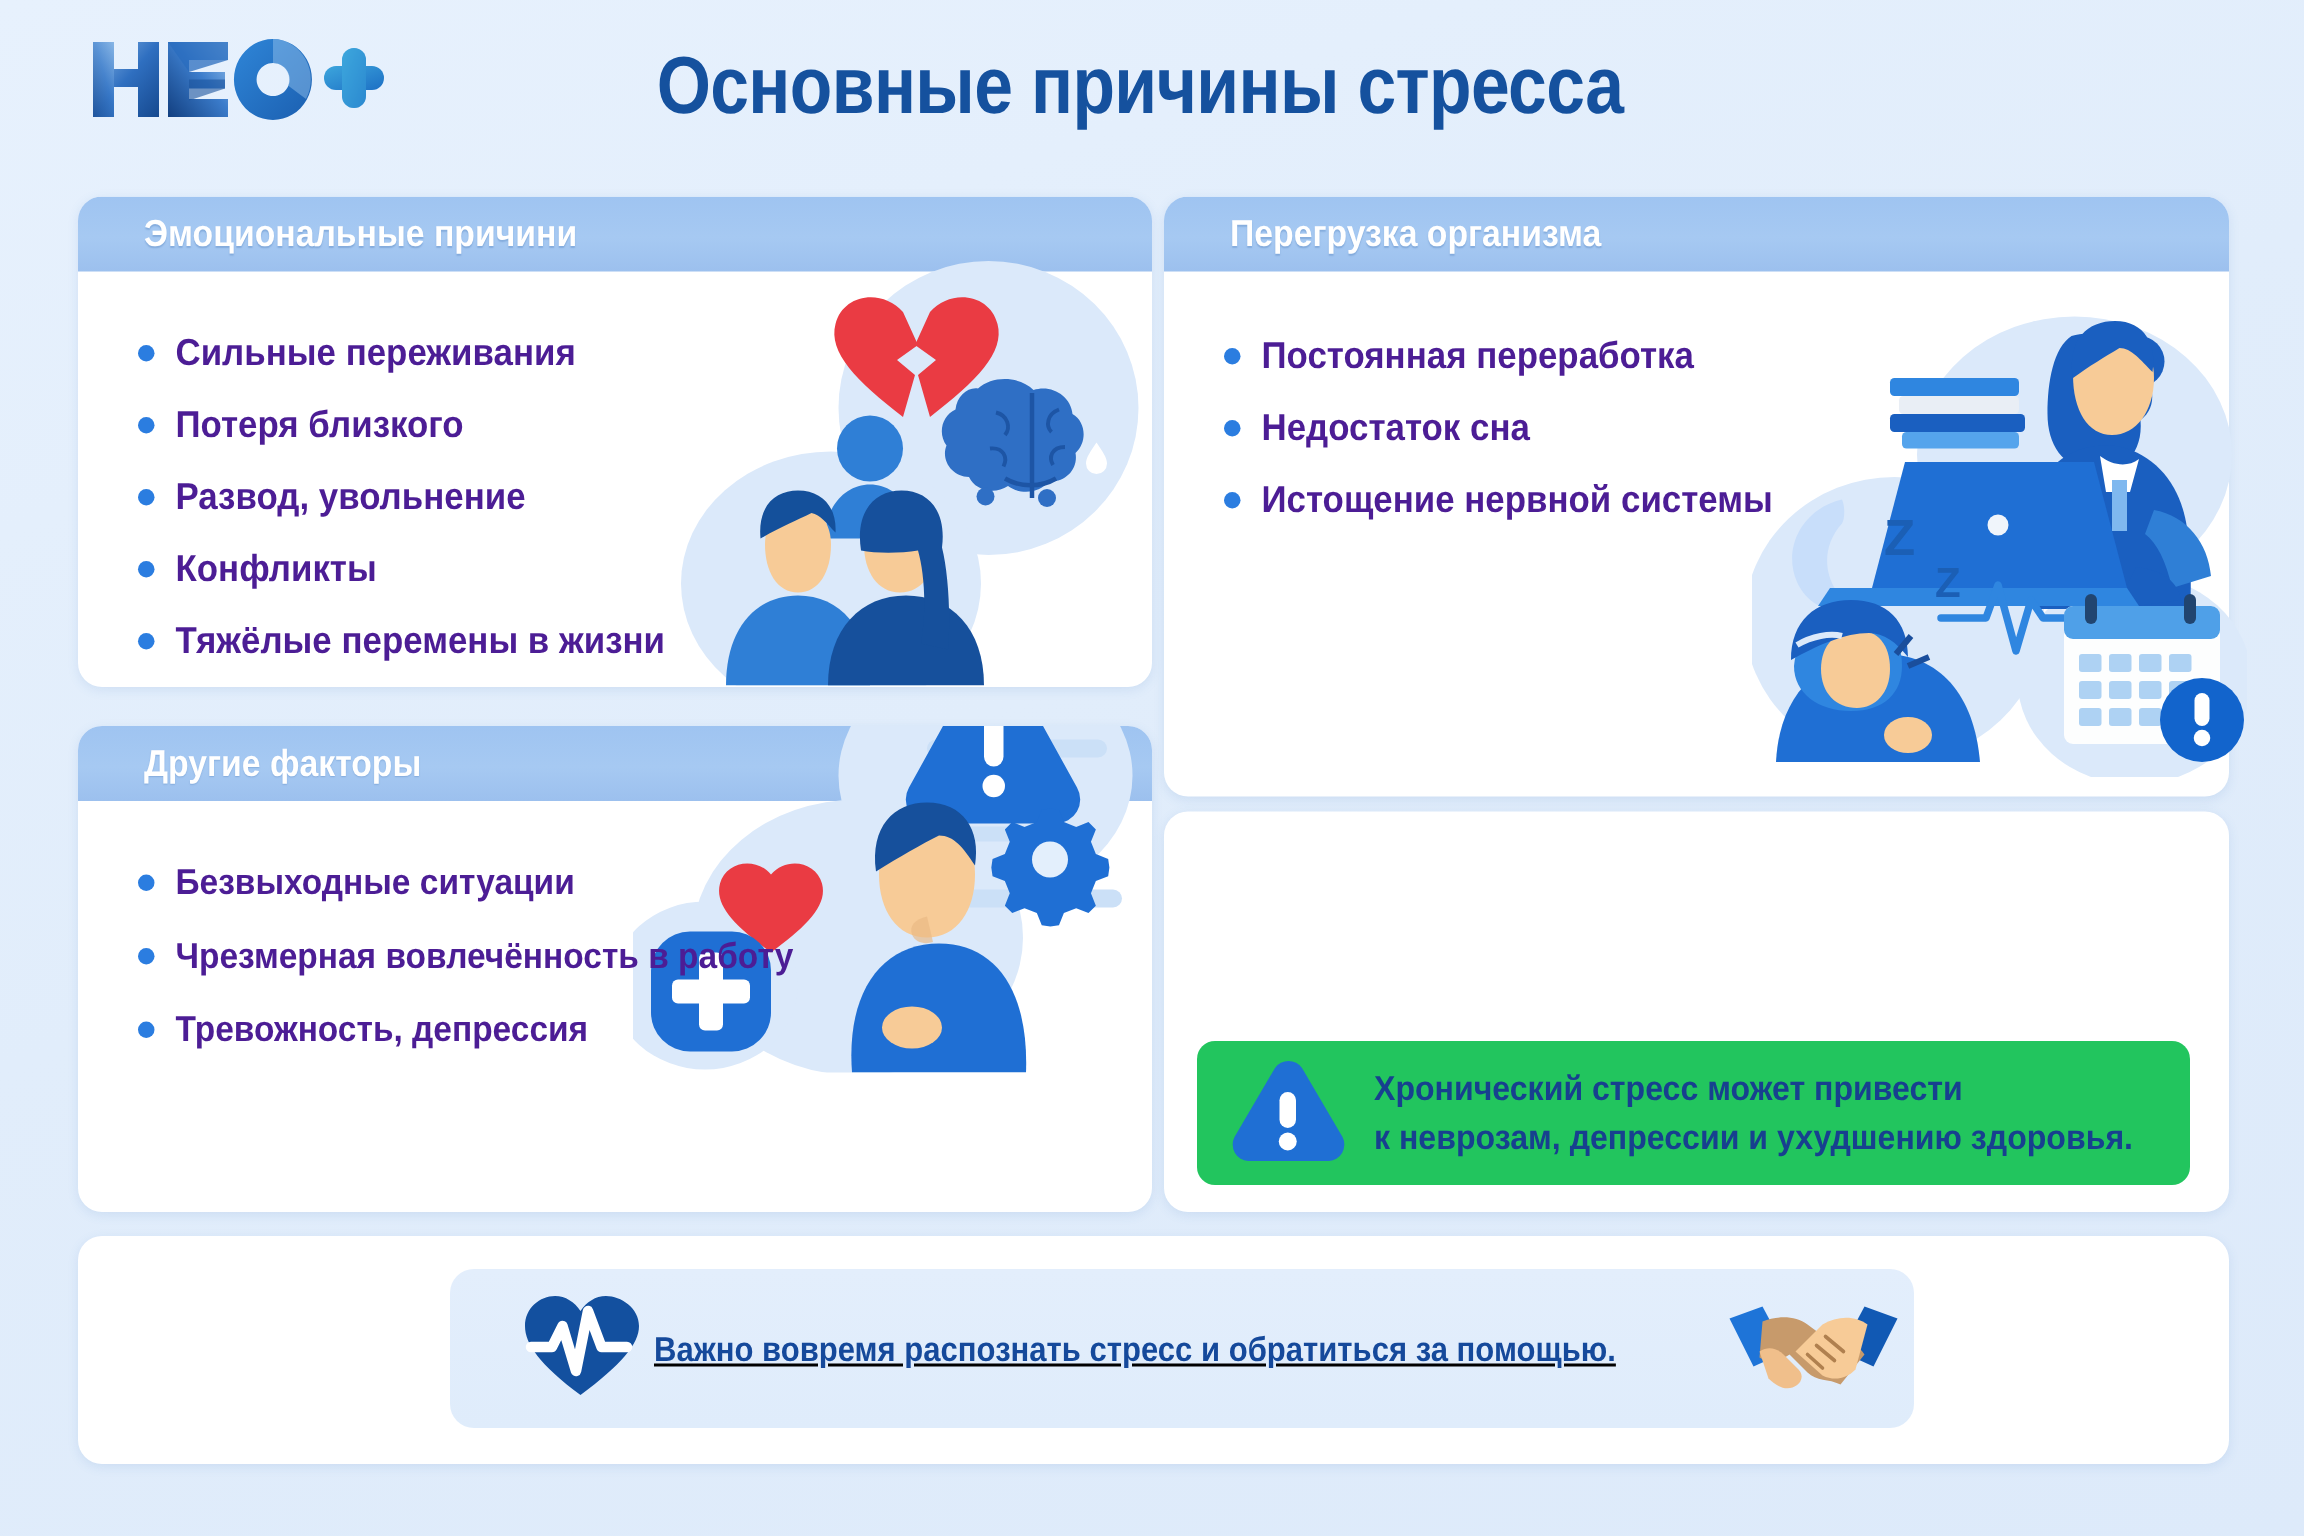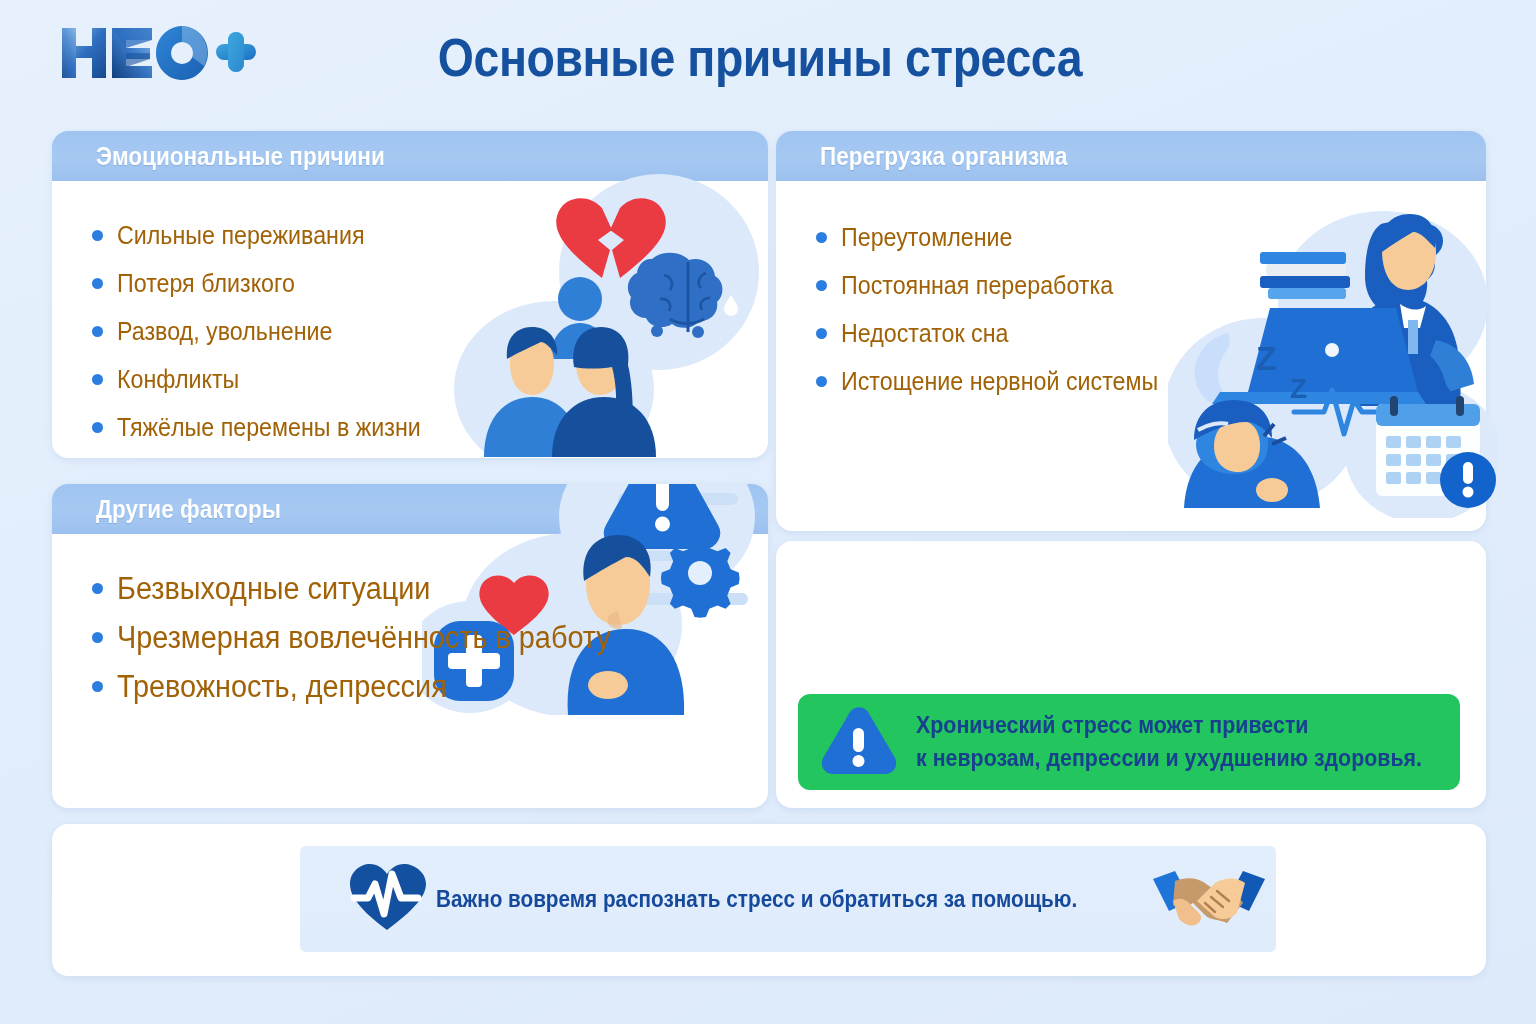--- a/index.html
+++ b/index.html
@@ -41,21 +41,21 @@
     color:#ffffff;font-size:25px;font-weight:bold;
     transform:scaleX(0.9);transform-origin:left center;
     text-shadow:0 1px 1px rgba(40,90,160,.25);
     white-space:nowrap;
   }
   .card-body{position:relative;padding:22px 0 0 0;}
 
   ul.bullets{list-style:none;margin:0;padding:0;position:relative;z-index:3;}
   ul.bullets li{
     display:flex;align-items:center;
-    color:#a16207;font-weight:normal;
+    color:#4c1d95;font-weight:bold;
     transform-origin:left center;
     white-space:nowrap;
   }
   ul.bullets li .dot{
     width:11px;height:11px;border-radius:50%;
     background:#2b7de0;flex:0 0 auto;margin-right:14px;
   }
   ul.bullets li .txt{transform:scaleX(0.93);transform-origin:left center;}
 
   
@@ -64,21 +64,21 @@
   #card1 ul.bullets li{font-size:25px;height:48px;}
 
   
   #card2{left:776px;top:131px;width:710px;height:400px;}
   #card2 ul.bullets{padding:10px 0 0 40px;}
   #card2 ul.bullets li{font-size:25px;height:48px;}
 
   
   #card3{left:52px;top:484px;width:716px;height:324px;}
   #card3 ul.bullets{padding:8px 0 0 40px;}
-  #card3 ul.bullets li{font-size:31px;height:49px;}
+  #card3 ul.bullets li{font-size:24px;height:49px;}
 
   
   #card4{left:776px;top:541px;width:710px;height:267px;}
 
   
   #card5{left:52px;top:824px;width:1434px;height:152px;}
 
   
   .illus{position:absolute;pointer-events:none;}
   #ill1{right:-6px;bottom:-6px;width:330px;height:290px;}
@@ -93,22 +93,22 @@
   .notice .warn{flex:0 0 auto;margin-right:18px;}
   .notice .lines{color:#17408f;font-weight:bold;line-height:1.42;}
   .notice .lines div{transform:scaleX(0.93);transform-origin:left center;white-space:nowrap;}
   .notice .l1{font-size:23px;}
   .notice .l2{font-size:23px;}
 
   
   .fbanner{
     position:absolute;left:248px;top:22px;width:976px;height:106px;
     background:linear-gradient(180deg,#e3eefc 0%,#dfecfb 100%);
-    border-radius:6px;
-    display:flex;align-items:center;
+    border-radius:16px;
+    display:flex;align-items:center;text-decoration:underline;
   }
   .fbanner .hpulse{margin-left:48px;flex:0 0 auto;}
   .fbanner .ftext{
     margin-left:10px;color:#15499b;font-size:23px;font-weight:bold;
     transform:scaleX(0.9);transform-origin:left center;white-space:nowrap;flex:1 1 auto;
   }
   .fbanner .shake{margin-right:44px;flex:0 0 auto;}
 </style>
 </head>
 <body>
@@ -221,24 +221,20 @@
       </div>
     </div>
   </div>
 
   <div class="card" id="card2">
     <div class="card-head">
       <span>Перегрузка организма</span>
     </div>
     <div class="card-body">
       <ul class="bullets">
-        <li>
-            <span class="dot"></span>
-            <span class="txt">Переутомление</span>
-          </li>
         <li>
             <span class="dot"></span>
             <span class="txt">Постоянная переработка</span>
           </li>
         <li>
             <span class="dot"></span>
             <span class="txt">Недостаток сна</span>
           </li>
         <li>
             <span class="dot"></span>

